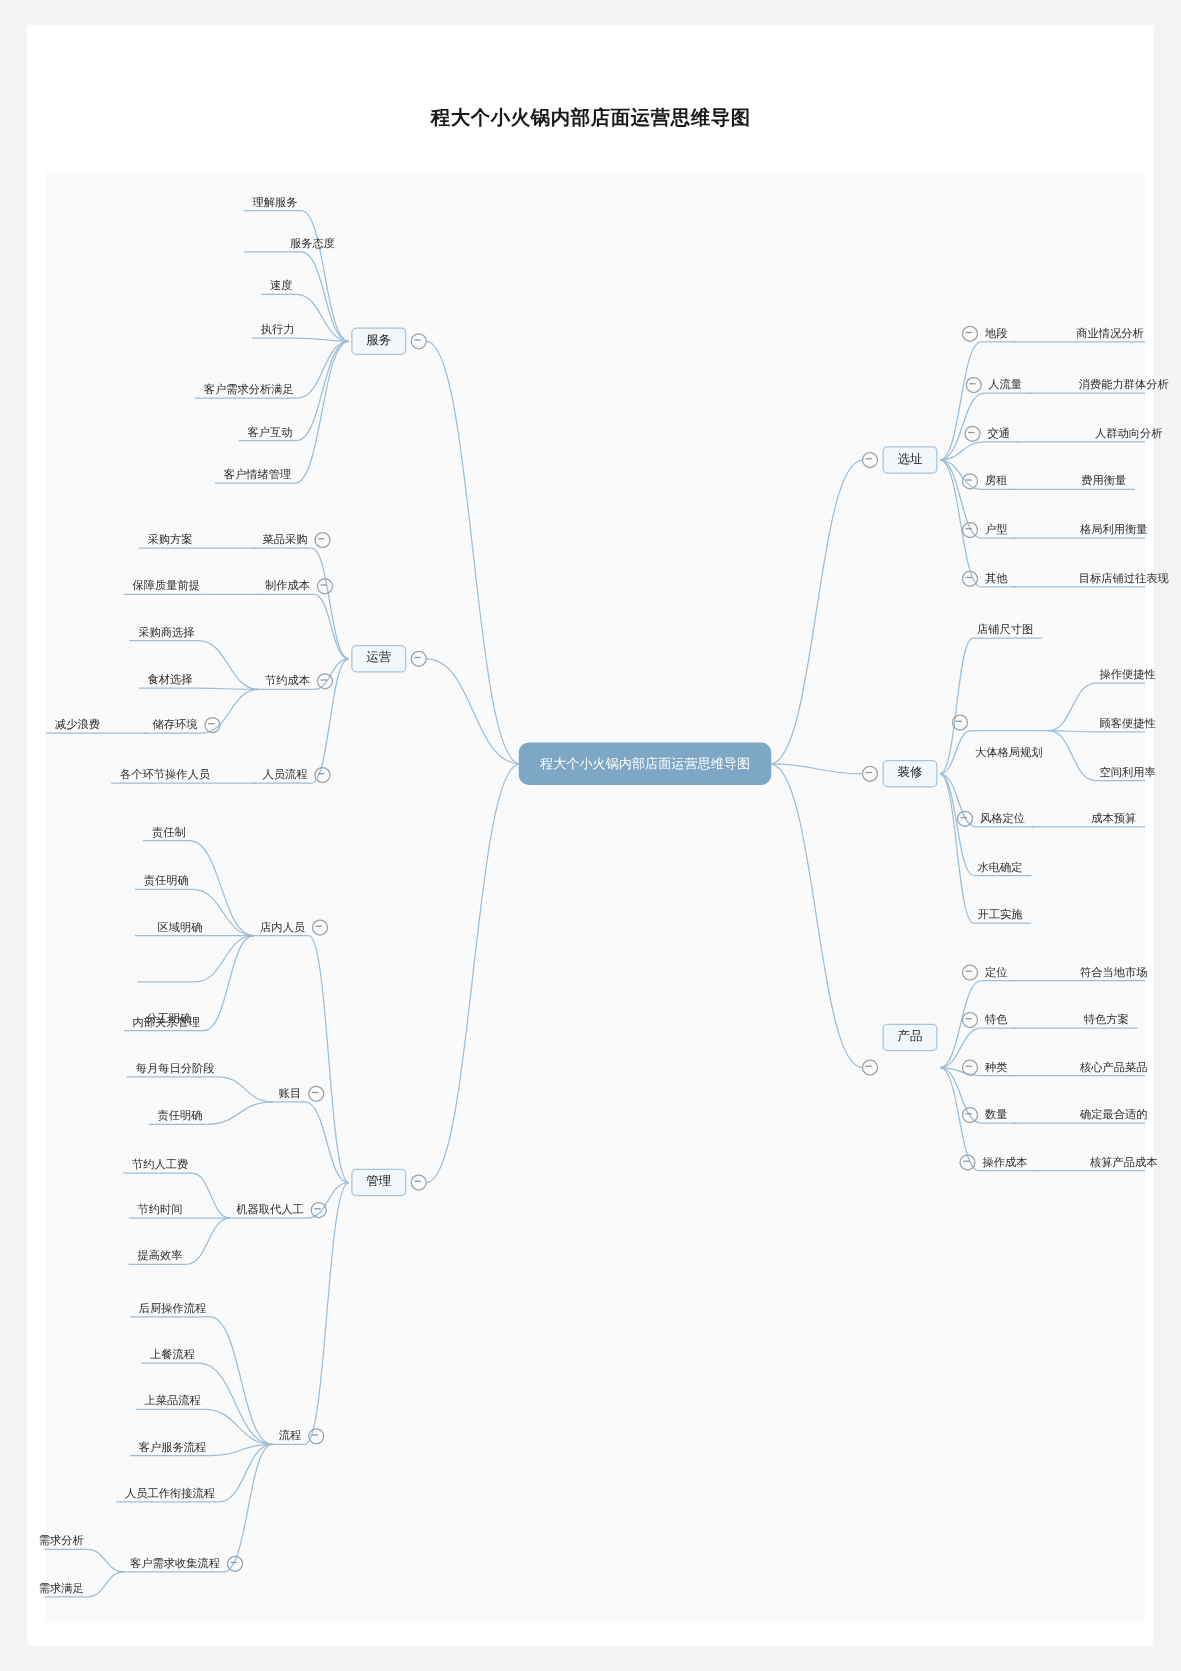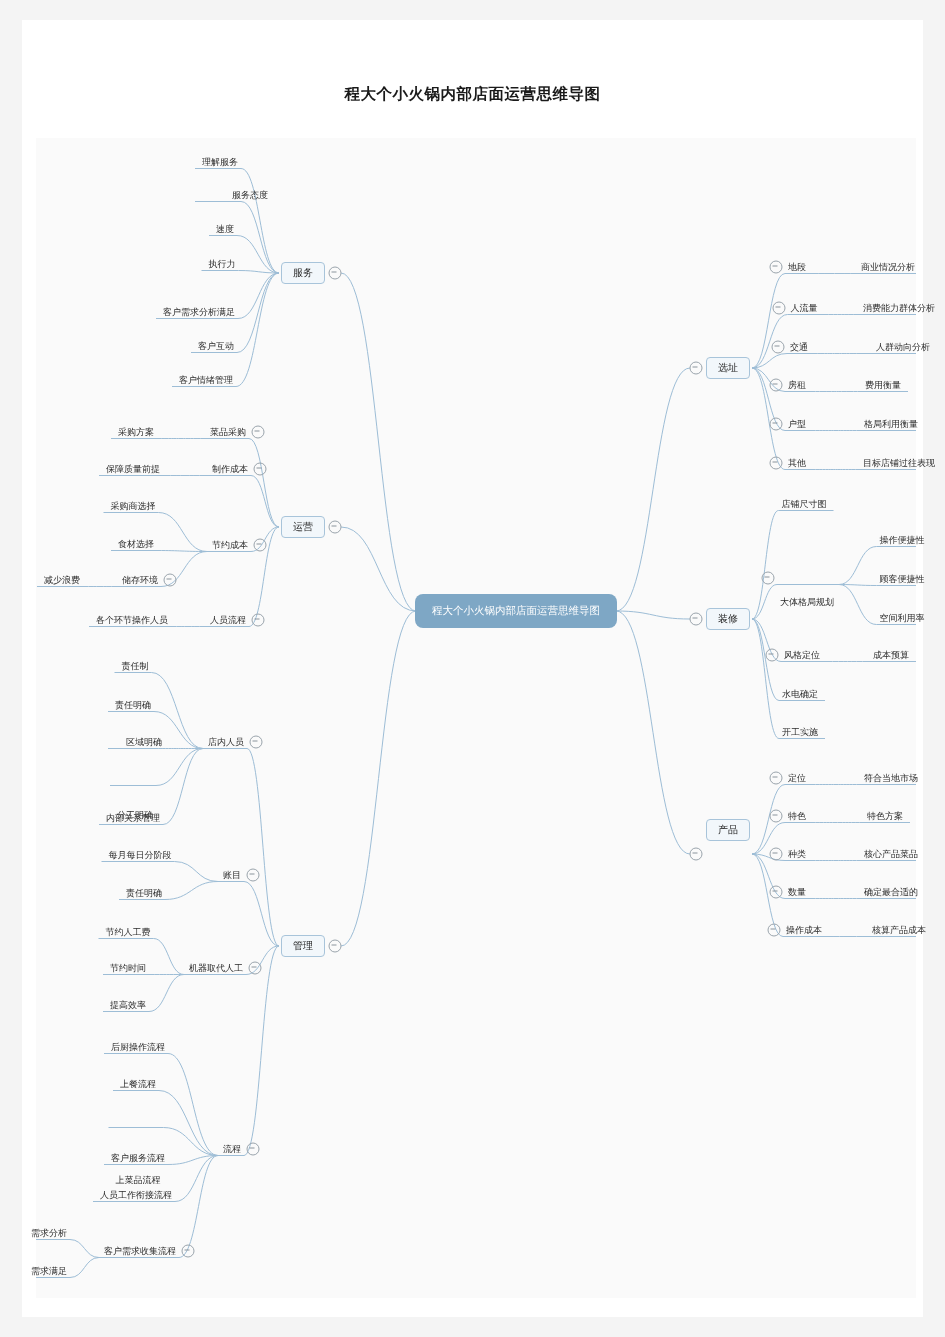--- a/index.html
+++ b/index.html
@@ -291,21 +291,21 @@
         <div class="node plain" style="left: 108px; top: 755px;">责任明确</div>
         <div class="node plain" style="left: 180px; top: 830px;">机器取代人工</div>
         <div class="toggle" style="left: 219px; top: 830px;"></div>
         <div class="node plain" style="left: 92px; top: 794px;">节约人工费</div>
         <div class="node plain" style="left: 92px; top: 830px;">节约时间</div>
         <div class="node plain" style="left: 92px; top: 867px;">提高效率</div>
         <div class="node plain" style="left: 196px; top: 1011px;">流程</div>
         <div class="toggle" style="left: 217px; top: 1011px;"></div>
         <div class="node plain" style="left: 102px; top: 909px;">后厨操作流程</div>
         <div class="node plain" style="left: 102px; top: 946px;">上餐流程</div>
-        <div class="node plain" style="left: 102px; top: 1042px; text-align: center;">上菜品流程</div>
+        <div class="node plain" style="left: 102px; top: 983px; text-align: center;">上菜品流程</div>
         <div class="node plain" style="left: 102px; top: 1020px;">客户服务流程</div>
         <div class="node plain" style="left: 100px; top: 1057px;">人员工作衔接流程</div>
         <div class="node plain" style="left: 104px; top: 1113px;">客户需求收集流程</div>
         <div class="toggle" style="left: 152px; top: 1113px;"></div>
         <div class="node plain" style="left: 13px; top: 1095px;">需求分析</div>
         <div class="node plain" style="left: 13px; top: 1133px;">需求满足</div>
         <div class="node boxed" style="left: 692px; top: 230px;">选址</div>
         <div class="toggle" style="left: 660px; top: 230px;"></div>
         <div class="node plain" style="left: 761px; top: 129px;">地段</div>
         <div class="toggle" style="left: 740px; top: 129px;"></div>

